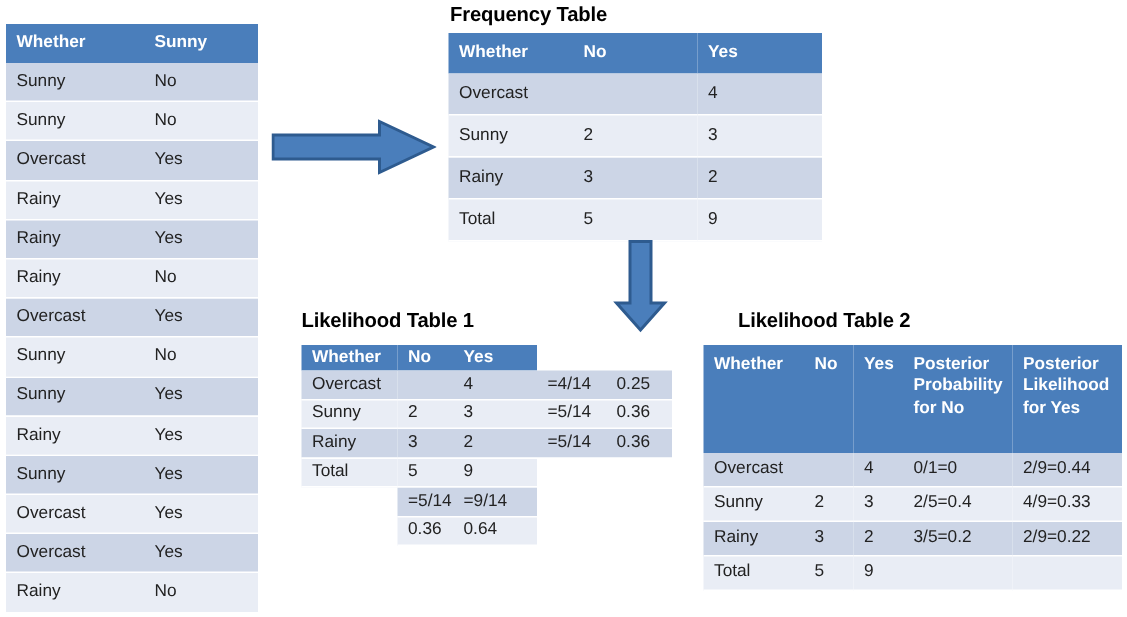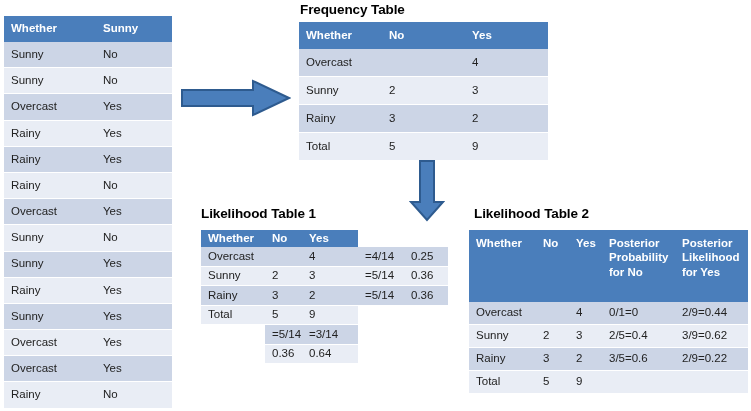--- a/index.html
+++ b/index.html
@@ -68,21 +68,21 @@
   #lt1-table thead th{height:17px;}
   #lt1-table tbody td{height:18.5px;}
   #lt1-table col.c1{width:64px;}
   #lt1-table col.c2{width:37px;}
   #lt1-table col.c3{width:56px;}
   #lt1-table col.c4{width:46px;}
   #lt1-table col.c5{width:44px;}
   #lt1-table thead th.hblank{background:transparent;}
 
   
-  #lt2-title{left:474px;top:206px;}
+  #lt2-title{left:492px;top:206px;}
   #lt2-table{left:469px;top:230px;width:279px;}
   #lt2-table thead th{height:66px;vertical-align:top;padding-top:6px;white-space:normal;line-height:1.25;}
   #lt2-table tbody td{height:22px;}
   #lt2-table col.c1{width:67px;}
   #lt2-table col.c2{width:33px;}
   #lt2-table col.c3{width:33px;}
   #lt2-table col.c4{width:73px;}
   #lt2-table col.c5{width:73px;}
 
   
@@ -255,21 +255,21 @@
       <tr class="even">
         <td>Total</td>
         <td>5</td>
         <td>9</td>
         <td class="blank"></td>
         <td class="blank"></td>
       </tr>
       <tr class="odd">
         <td class="blank"></td>
         <td>=5/14</td>
-        <td>=3/14</td>
+        <td>=9/14</td>
         <td class="blank"></td>
         <td class="blank"></td>
       </tr>
       <tr class="even">
         <td class="blank"></td>
         <td>0.36</td>
         <td>0.64</td>
         <td class="blank"></td>
         <td class="blank"></td>
       </tr>
@@ -300,27 +300,27 @@
         <td></td>
         <td>4</td>
         <td>0/1=0</td>
         <td>2/9=0.44</td>
       </tr>
       <tr class="even">
         <td>Sunny</td>
         <td>2</td>
         <td>3</td>
         <td>2/5=0.4</td>
-        <td>3/9=0.62</td>
+        <td>4/9=0.33</td>
       </tr>
       <tr class="odd">
         <td>Rainy</td>
         <td>3</td>
         <td>2</td>
-        <td>3/5=0.6</td>
+        <td>3/5=0.2</td>
         <td>2/9=0.22</td>
       </tr>
       <tr class="even">
         <td>Total</td>
         <td>5</td>
         <td>9</td>
         <td></td>
         <td></td>
       </tr>
     </tbody>

